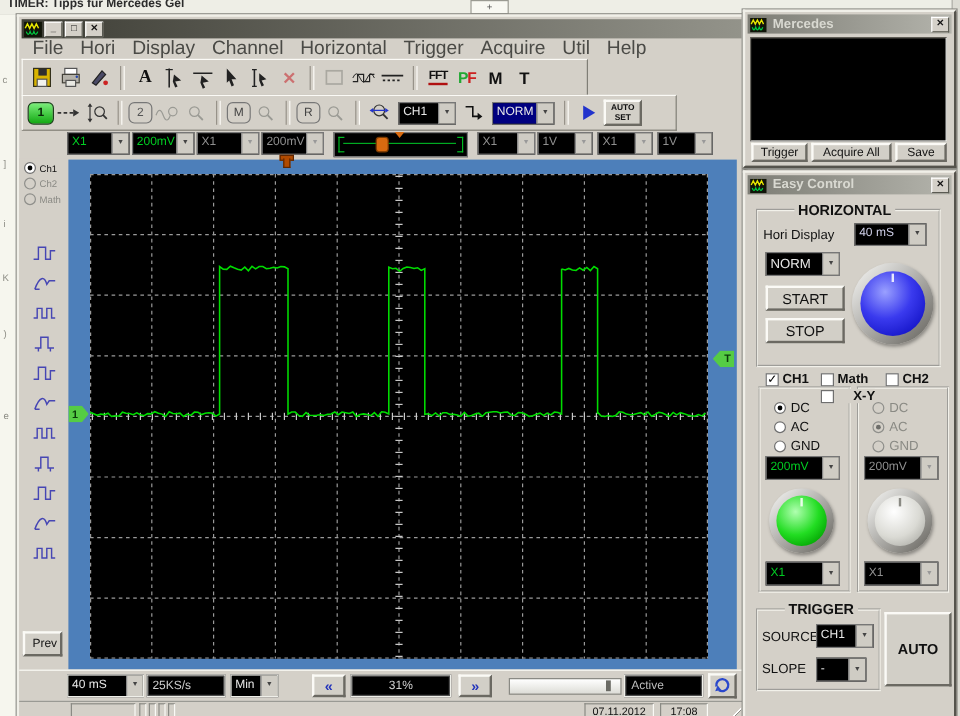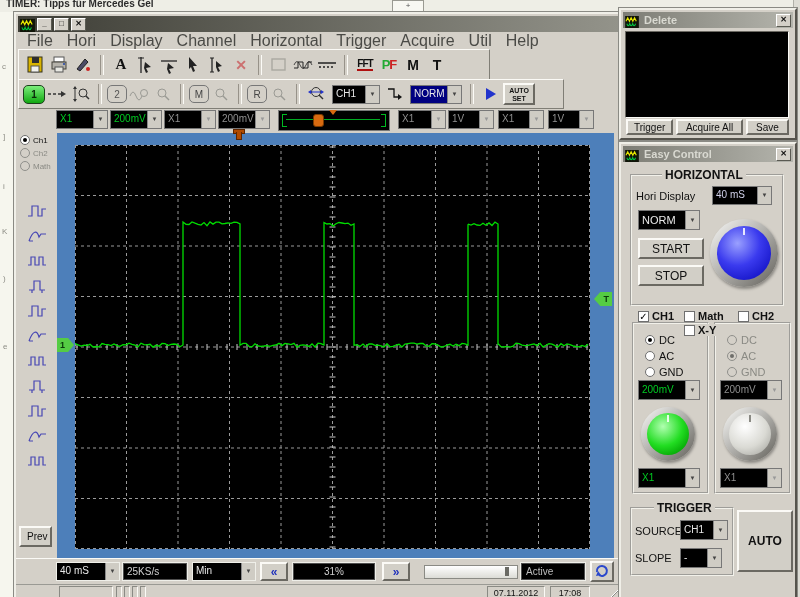--- a/index.html
+++ b/index.html
@@ -507,21 +507,21 @@
     </div>
   </div>
 
   <div class="a" style="left:0;top:544px;width:604px;height:26px;background:#d4d0c8;border-top:1px solid #fbfaf6">
     <div class="combo a" style="left:40px;top:3px;width:64px;border-color:#efefe9">
       <span class="val">40 mS</span>
         <span class="cbtn">▼</span>
       </div>
     <div class="box a" style="left:106px;top:3px;width:66px;height:19px;line-height:17px;text-align:left;padding-left:4px">
       <span>25KS/s</span></div>
-    <div class="combo a" style="left:176px;top:3px;width:64px;border-color:#efefe9">
+    <div class="combo a" style="left:176px;top:3px;width:40px;border-color:#efefe9">
       <span class="val">Min</span>
         <span class="cbtn">▼</span>
       </div>
     <button class="b3 a" style="left:244px;top:3px;width:28px;height:19px;color:#2233bb;font-weight:bold;font-size:12px;line-height:12px">«</button>
     <div class="box a" style="left:276px;top:3px;width:84px;height:19px;line-height:17px">
       <span>31%</span></div>
     <button class="b3 a" style="left:366px;top:3px;width:28px;height:19px;color:#2233bb;font-weight:bold;font-size:12px;line-height:12px">»</button>
     <div class="a" style="left:408px;top:6px;width:92px;height:12px;background:linear-gradient(#fff,#dcdcd6);border:1px solid #8a8a84">
       <span class="a" style="left:80px;top:1px;width:4px;height:9px;background:#6a6a64"></span>
     </div>
@@ -547,21 +547,21 @@
 </div>
 
 <div class="win" style="left:619px;top:8px;width:174px;height:128px">
   <div class="tb tb-inact">
     <span style="width:14px;height:12px">
       <svg width="14" height="12" viewBox="0 0 16 14">
           <rect width="16" height="14" fill="#101408"></rect>
           <polyline points="1,6 3,2 5,6 7,2 9,6 11,2 13,6" fill="none" stroke="#e8e800" stroke-width="1.3"></polyline>
           <path d="M2 9 q1.7 5 3.4 0 q1.7 5 3.4 0 q1.7 5 3.4 0" fill="none" stroke="#00cc44" stroke-width="1.2"></path>
         </svg></span>
-    <span class="title">Delete</span>
+    <span class="title">Mercedes</span>
     <span class="wbtn">✕</span>
   </div>
   <div class="a" style="left:4px;top:21px;width:162px;height:85px;background:#000;border:1px solid;border-color:#6b6962 #fbfaf6 #fbfaf6 #6b6962"></div>
   <button class="b3 a" style="left:5px;top:109px;width:47px;height:16px;font-size:10px">Trigger</button>
   <button class="b3 a" style="left:55px;top:109px;width:67px;height:16px;font-size:10px">Acquire All</button>
   <button class="b3 a" style="left:125px;top:109px;width:43px;height:16px;font-size:10px">Save</button>
 </div>
 
 <div class="win" style="left:619px;top:142px;width:174px;height:453px">
   <div class="tb tb-inact">
@@ -600,21 +600,21 @@
     <span class="blbl">CH1</span>
     </div>
   <div class="a" style="left:63px;top:166px;display:flex;align-items:center;gap:3px">
     <span class="cbx"></span>
     <span class="blbl">Math</span>
     </div>
   <div class="a" style="left:117px;top:166px;display:flex;align-items:center;gap:3px">
     <span class="cbx"></span>
     <span class="blbl">CH2</span>
     </div>
-  <div class="a" style="left:63px;top:180px;display:flex;align-items:center;gap:3px;background:#d4d0c8;z-index:2">
+  <div class="a" style="left:63px;top:180px;display:flex;align-items:center;gap:16px;background:#d4d0c8;z-index:2">
     <span class="cbx"></span>
     <span class="blbl">X-Y</span>
     </div>
 
   <div class="grp" style="left:11px;top:178px;width:73px;height:168px"></div>
   <div class="a" style="left:24px;top:190px;display:flex;align-items:center;gap:4px">
     <span class="rad on"></span>
       <span class="lbl">DC</span>
     </div>
   <div class="a" style="left:24px;top:206px;display:flex;align-items:center;gap:4px">

